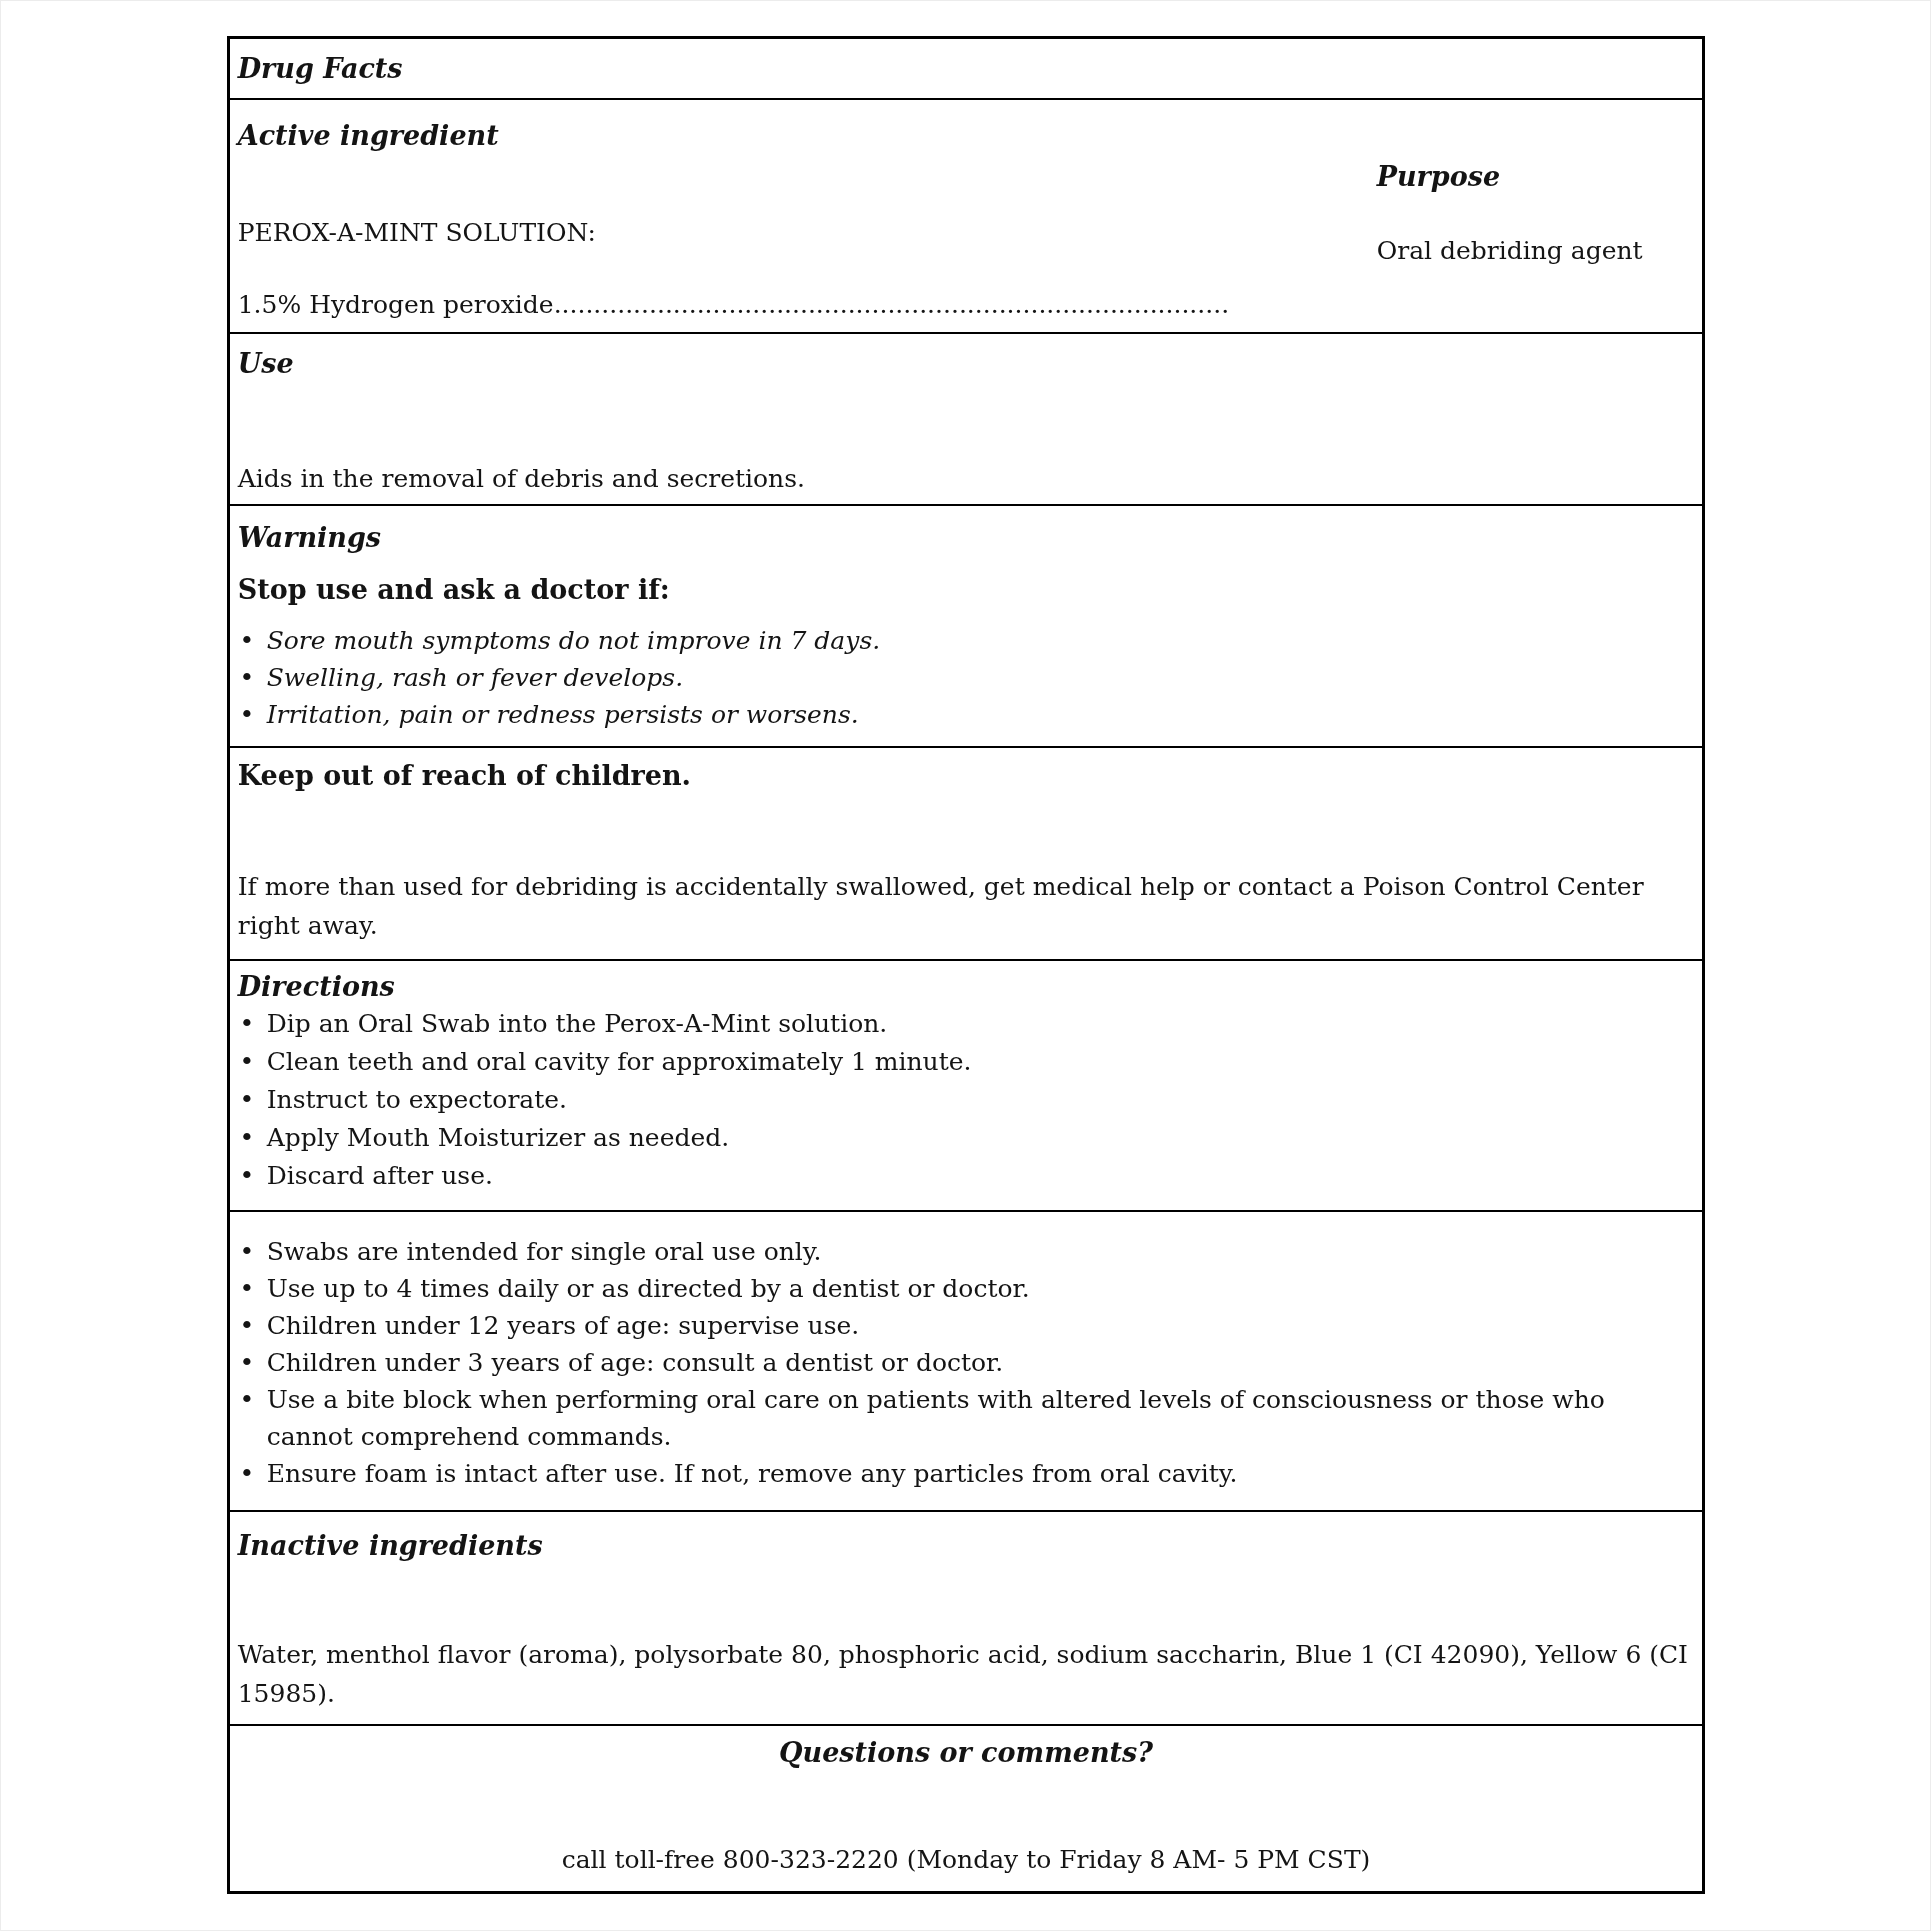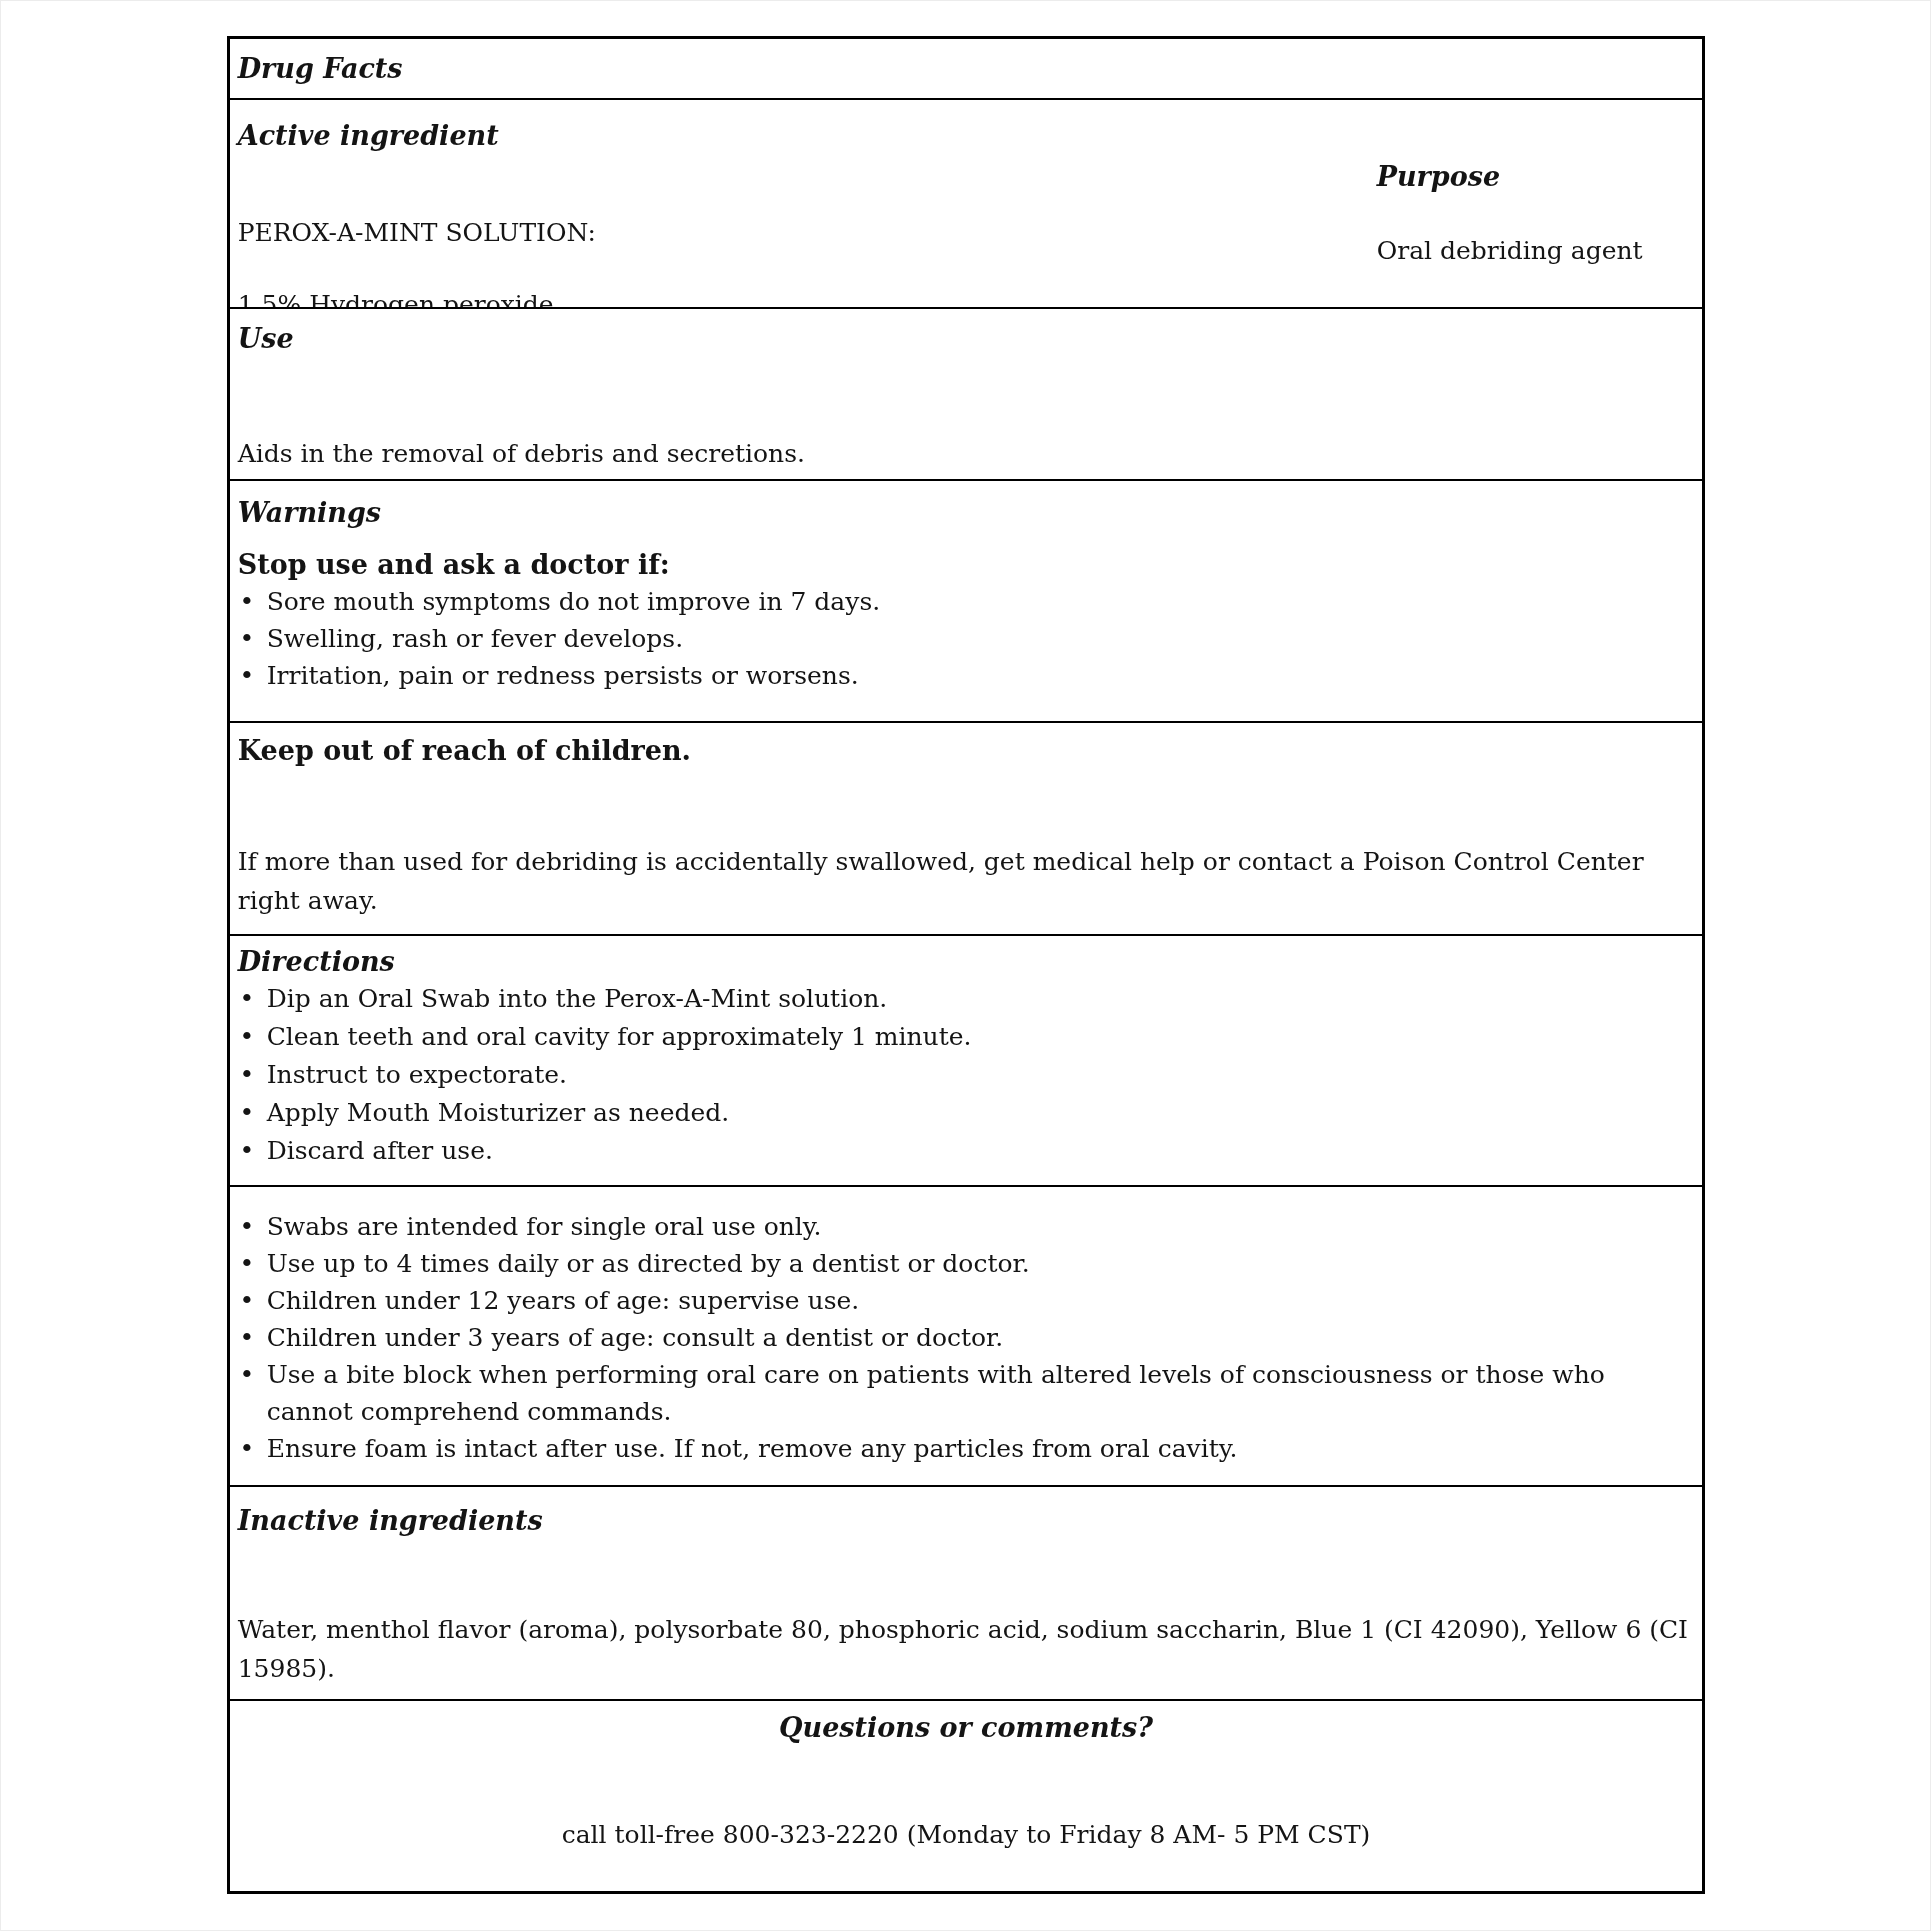--- a/index.html
+++ b/index.html
@@ -60,21 +60,21 @@
   }
   li::before {
     content: "\2022";
     position: absolute;
     left: 1.9px;
     top: 0;
   }
 
   
   .r-title      { height: 59px;  }
-  .r-active     { height: 209px; }
+  .r-active     { height: 234px; }
   .r-use        { height: 172px; }
   .r-warnings   { height: 242px; }
   .r-keepout    { height: 213px; }
   .r-directions { height: 251px; }
   .r-swabs      { height: 300px; }
   .r-inactive   { height: 214px; }
   .r-questions  { height: 164px; text-align: center; }
 
   .r-title h1 { margin-top: 10.6px; }
 
@@ -88,21 +88,21 @@
     white-space: nowrap;
     overflow: hidden;
   }
   .col-right p { margin-top: 37px; }
 
   .r-use h3 { margin-top: 10.6px; font-style: italic; }
   .r-use p  { margin-top: 78px; }
 
   .r-warnings h2 { margin-top: 12.6px; }
   .r-warnings h3 { margin-top: 15.4px; }
-  .r-warnings ul { margin-top: 0; }
+  .r-warnings ul { margin-top: 14px; font-style: italic; }
 
   .r-keepout h3 { margin-top: 8.7px; }
   .r-keepout p  { margin-top: 73px; }
 
   .r-directions h2 { margin-top: 6.8px; }
   .r-directions ul { margin-top: 0; }
   .r-directions li { line-height: 38px; }
 
   .r-swabs ul { margin-top: 21px; }
 

